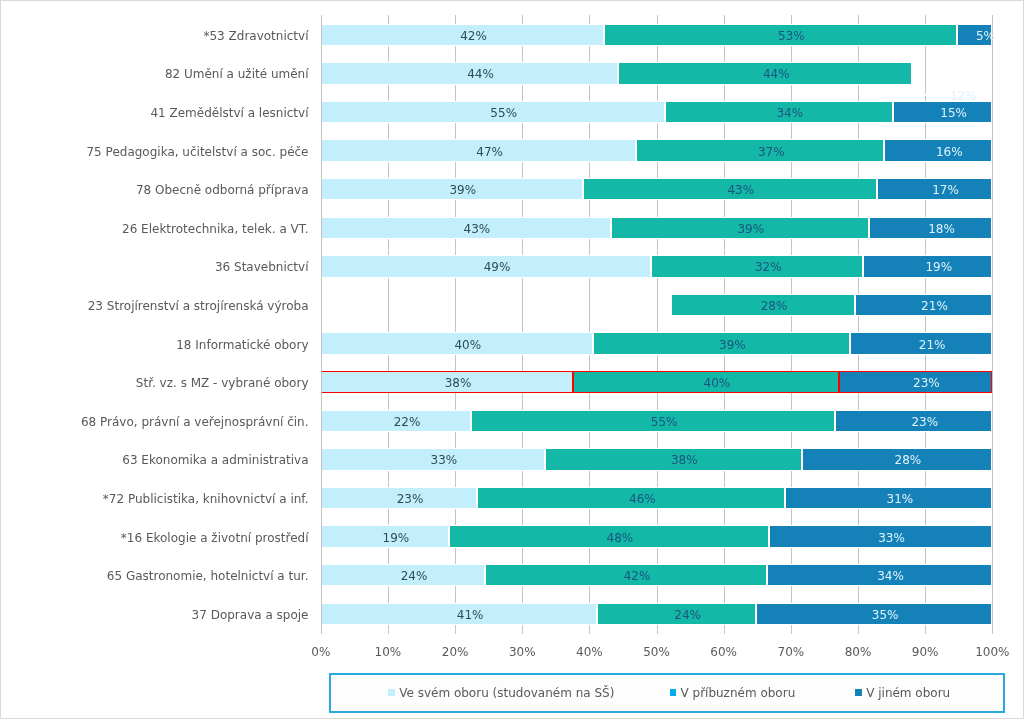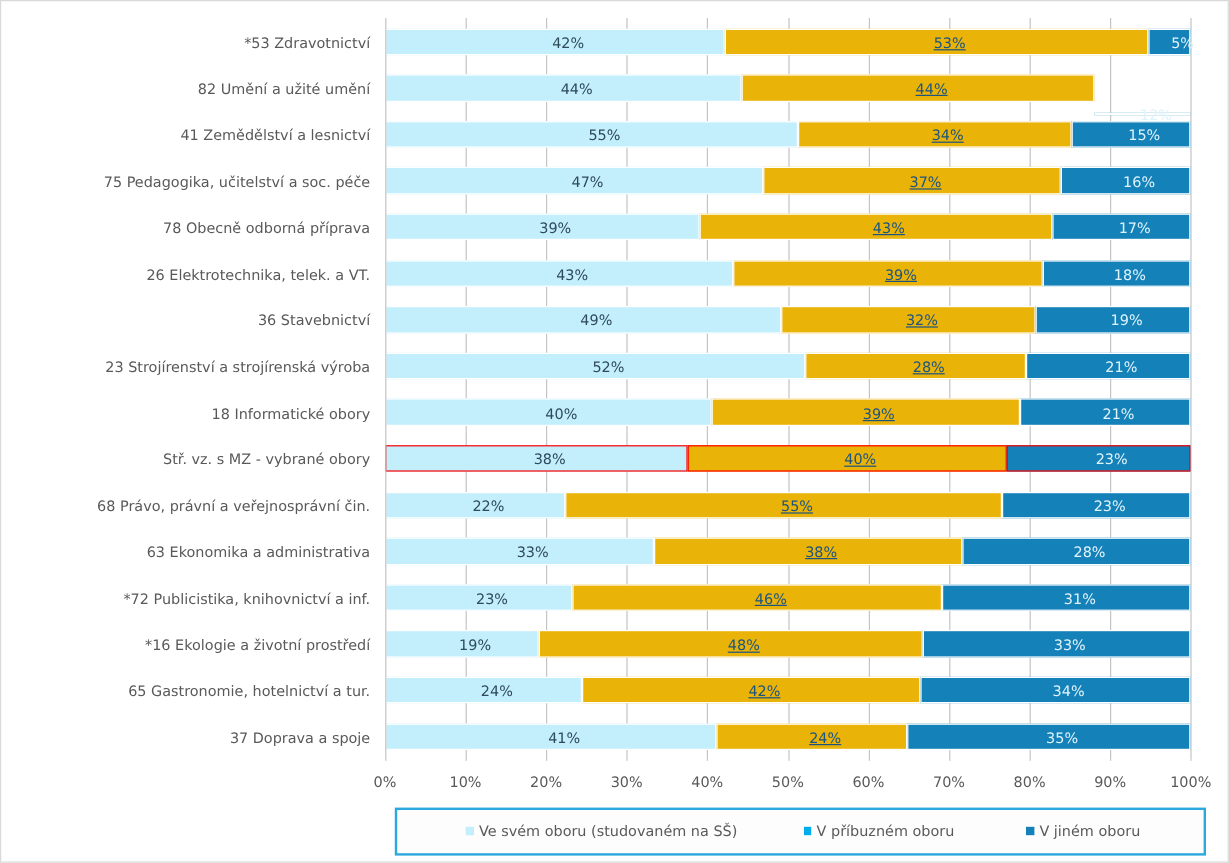--- a/index.html
+++ b/index.html
@@ -34,21 +34,21 @@
   .bar-row{position:absolute;box-sizing:border-box;}
   .seg{
     position:absolute;top:0;bottom:0;box-sizing:border-box;
     display:flex;align-items:center;justify-content:center;
     font-size:12px;line-height:1;
     border:0.8px solid #ffffff;
     padding-left:22px;
   }
   .seg-label{position:relative;top:1px;}
   .seg0{background:#c3effd;color:#2f4a58;}
-  .seg1{background:#eab308;color:#1b5480;text-decoration:underline;}
+  .seg1{background:#14b8a6;color:#1b5480;}
   .seg2{background:#1481b8;color:#dff3fc;}
   .bar-row.highlight .seg{border:1px solid #ff0000;}
   .legend{
     position:absolute;left:329px;top:673.2px;width:676px;height:40px;
     box-sizing:border-box;border:2.2px solid #2ba8de;background:#fdfdfd;
   }
   .legend-item{position:absolute;top:0;height:100%;display:flex;align-items:center;}
   .legend-swatch{width:6.4px;height:6.6px;display:inline-block;margin-right:4.5px;flex:none;position:relative;top:-0.5px;}
   .legend-swatch.s0{background:#c3effd;}
   .legend-swatch.s1{background:#00adec;}
@@ -165,23 +165,20 @@
           <span class="seg-label">49%</span>
         </div>
         <div class="seg seg1" style="left: 330.38px; width: 212.19px;">
           <span class="seg-label">32%</span>
         </div>
         <div class="seg seg2" style="left: 542.57px; width: 128.93px;">
           <span class="seg-label">19%</span>
         </div>
       </div>
       <div class="bar-row" style="top: 293.79px; height: 22.4px; left: 320.8px; width: 671.5px;">
-        <div class="seg seg0" style="left: 0px; width: 350.52px;">
-          <span class="seg-label">52%</span>
-        </div>
         <div class="seg seg1" style="left: 350.52px; width: 183.32px;">
           <span class="seg-label">28%</span>
         </div>
         <div class="seg seg2" style="left: 533.84px; width: 137.66px;">
           <span class="seg-label">21%</span>
         </div>
       </div>
       <div class="bar-row" style="top: 332.41px; height: 22.4px; left: 320.8px; width: 671.5px;">
         <div class="seg seg0" style="left: 0px; width: 271.96px;">
           <span class="seg-label">40%</span>

